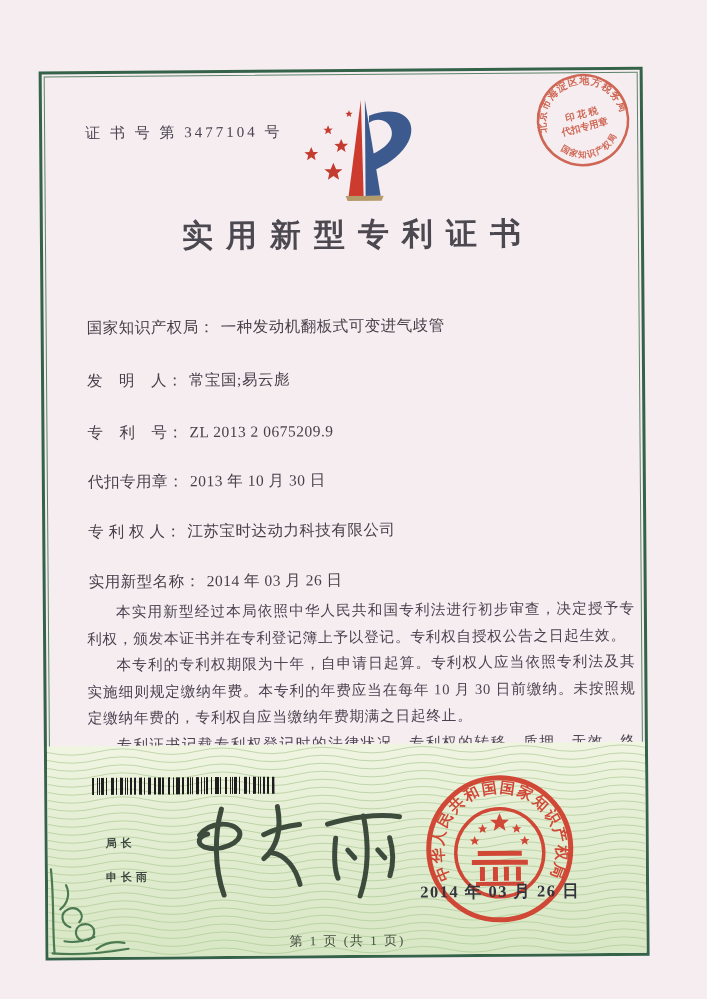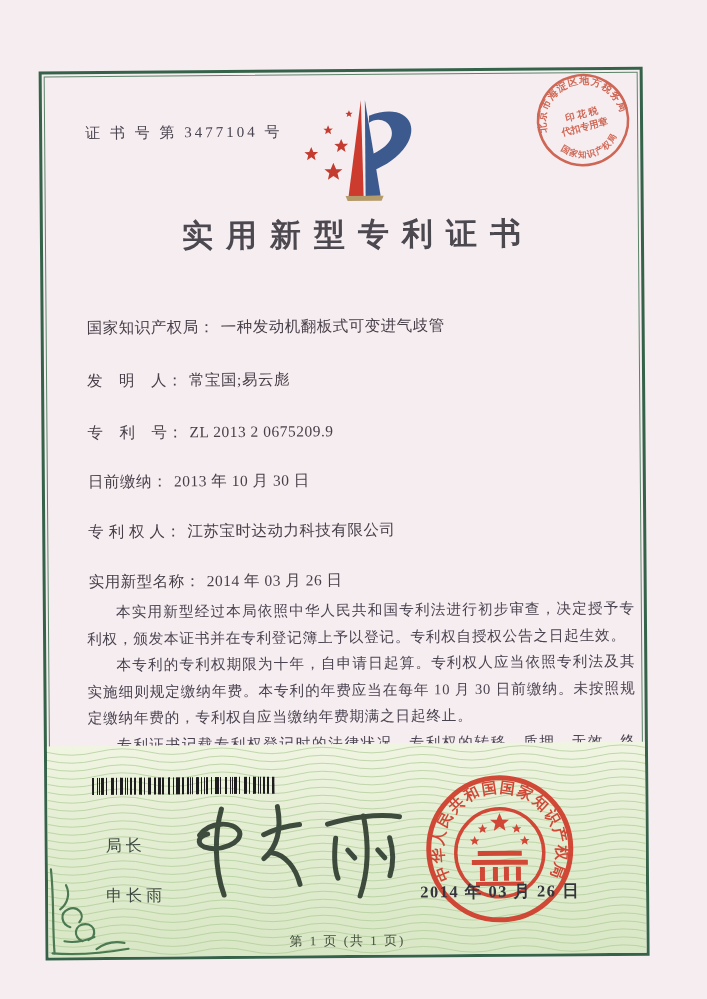--- a/index.html
+++ b/index.html
@@ -50,24 +50,24 @@
     overflow:hidden;
   }
   .waves{position:absolute;inset:0;}
   .barcode{
     position:absolute;left:45px;top:32px;width:182px;height:17px;
     background:
       repeating-linear-gradient(90deg,#1d1d1d 0 2px,transparent 2px 5px,#1d1d1d 5px 6px,transparent 6px 9px,#1d1d1d 9px 12px,transparent 12px 14px,#1d1d1d 14px 15px,transparent 15px 19px),
       repeating-linear-gradient(90deg,#1d1d1d 0 1px,transparent 1px 7px);
   }
   .signer{
-    position:absolute;left:58px;font-size:16px;font-weight:normal;color:#3e4a41;letter-spacing:4px;
+    position:absolute;left:58px;font-size:11px;font-weight:bold;color:#3e4a41;letter-spacing:4px;
   }
   .signer.post{top:90px}
-  .signer.name{top:140px}
+  .signer.name{top:124px}
   .signature{position:absolute;left:130px;top:50px;}
   .seal{position:absolute;left:364px;top:18px;opacity:.92;}
   .seal-date{
     position:absolute;left:372px;top:138px;
     font-size:16.5px;font-weight:bold;color:#35343c;letter-spacing:1.5px;white-space:nowrap;
   }
   .page-footer{
     position:absolute;left:0;right:0;bottom:5px;text-align:center;
     font-size:13px;color:#45503f;letter-spacing:2px;
   }
@@ -113,21 +113,21 @@
     </text>
     <text x="50" y="47" font-size="9.5" fill="#c8503a" font-weight="bold" text-anchor="middle">印 花 税</text>
     <text x="50" y="60" font-size="9.5" fill="#c8503a" font-weight="bold" text-anchor="middle">代扣专用章</text>
   </svg>
 
   <h1 class="title">实用新型专利证书</h1>
 
   <div class="row r0"><span>国家知识产权局：</span><span class="val">一种发动机翻板式可变进气歧管</span></div>
   <div class="row r1"><span>发　明　人：</span><span class="val">常宝国;易云彪</span></div>
   <div class="row r2"><span>专　利　号：</span><span class="val">ZL 2013 2 0675209.9</span></div>
-  <div class="row r3"><span>日前缴纳：</span><span class="val">2013 年 10 月 30 日</span></div>
+  <div class="row r3"><span>代扣专用章：</span><span class="val">2013 年 10 月 30 日</span></div>
   <div class="row r4"><span>专 利 权 人：</span><span class="val">江苏宝时达动力科技有限公司</span></div>
   <div class="row r5"><span>实用新型名称：</span><span class="val">2014 年 03 月 26 日</span></div>
 
   <div class="paragraphs">
     <p>本实用新型经过本局依照中华人民共和国专利法进行初步审查，决定授予专利权，颁发本证书并在专利登记簿上予以登记。专利权自授权公告之日起生效。</p>
     <p>本专利的专利权期限为十年，自申请日起算。专利权人应当依照专利法及其实施细则规定缴纳年费。本专利的年费应当在每年 10 月 30 日前缴纳。未按照规定缴纳年费的，专利权自应当缴纳年费期满之日起终止。</p>
     <p>专利证书记载专利权登记时的法律状况。专利权的转移、质押、无效、终止、恢复和专利权人的姓名或名称、国籍、地址变更等事项记载在专利登记簿上。</p>
   </div>
 
   <div class="band">

